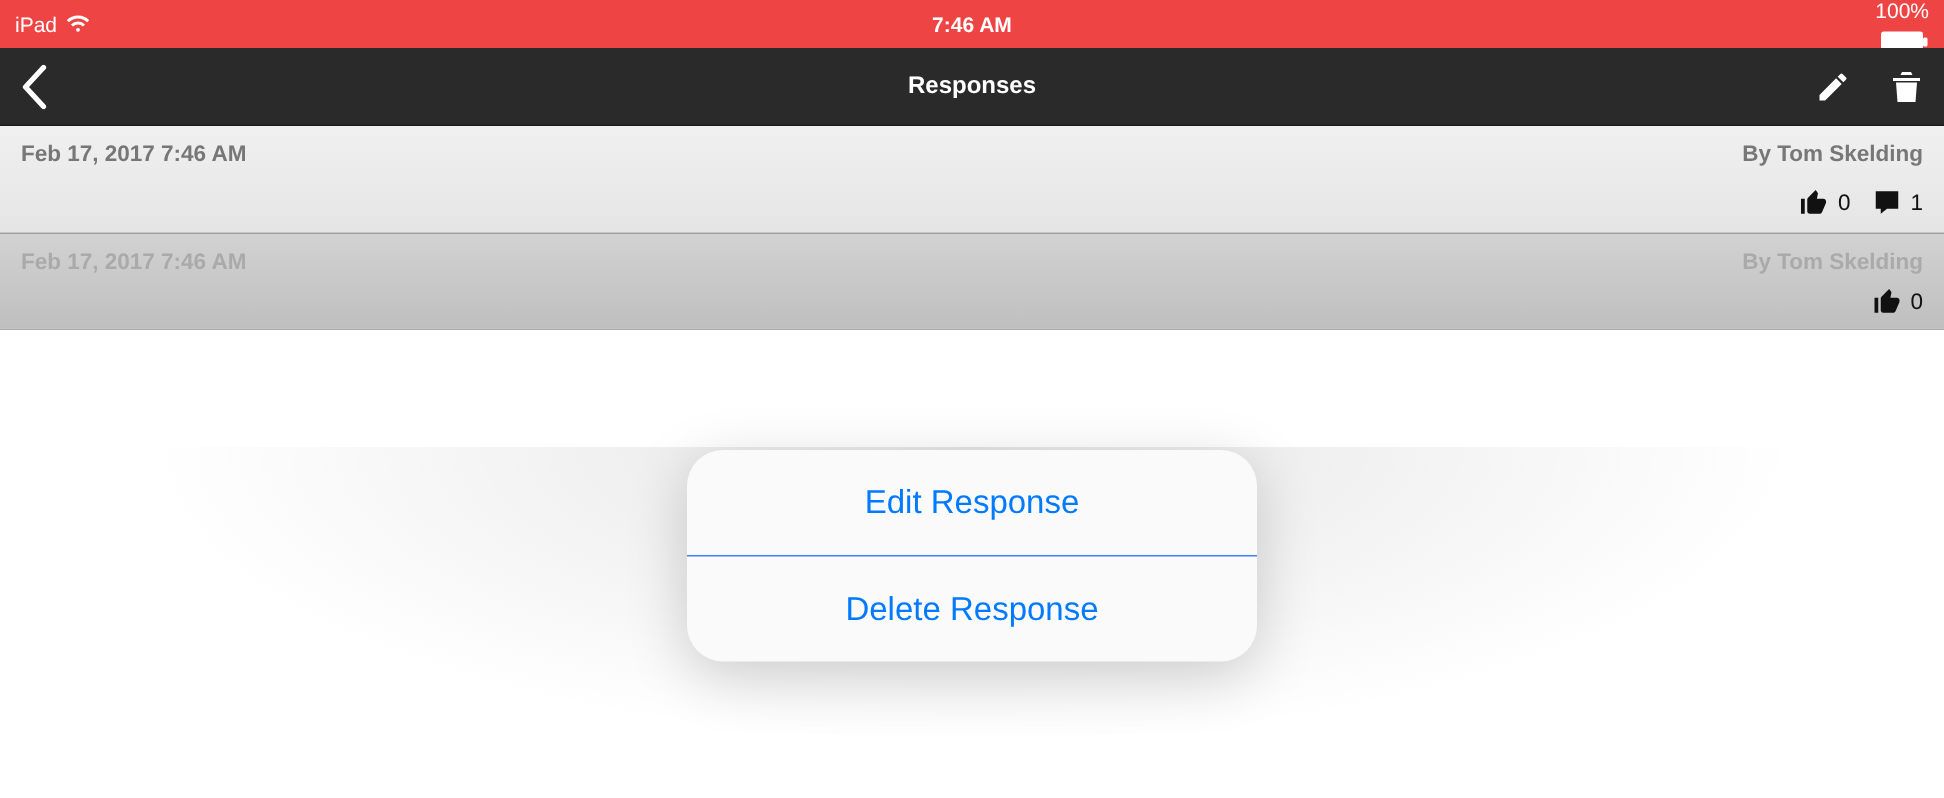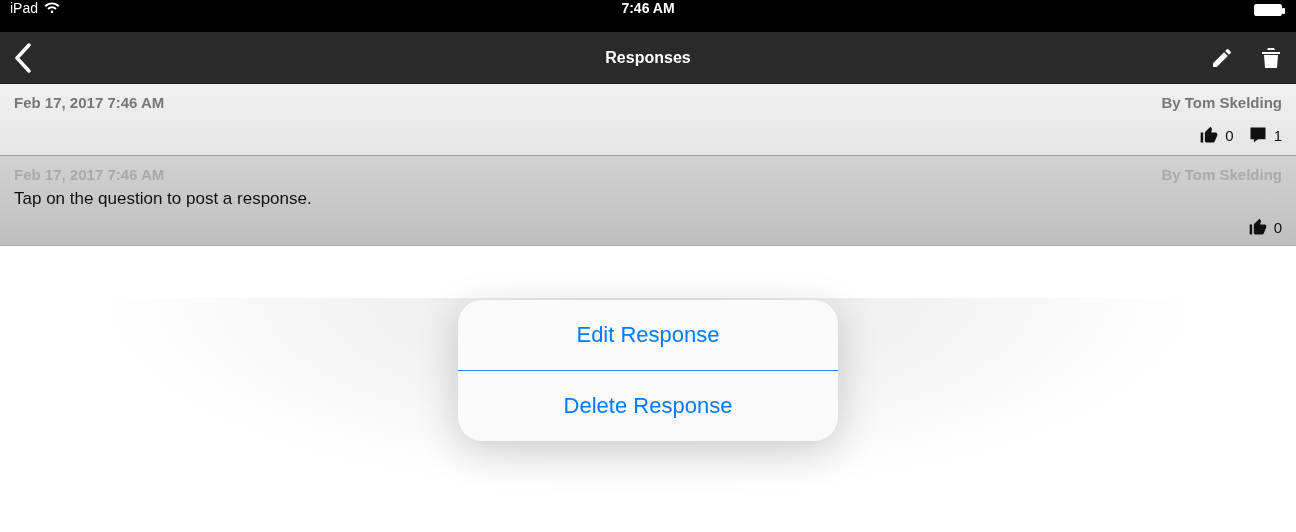--- a/index.html
+++ b/index.html
@@ -1,24 +1,24 @@
 <!DOCTYPE html>
 <html><head>
 <meta charset="utf-8">
 <style>
   * { box-sizing: border-box; margin: 0; padding: 0; font-family: -apple-system, "Helvetica Neue", Arial, sans-serif; }
   html, body { width: 1296px; height: 532px; background: #fff; overflow: hidden; }
 
   
   .statusbar {
     height: 26px;
-    background: #000000;
+    background: #ef4444;
     color: #fff;
     display: flex;
-    align-items: flex-end;
+    align-items: center;
     font-size: 14px;
     padding: 16px 10px;
     position: relative;
   }
   .statusbar .center {
     position: absolute;
     left: 50%;
     transform: translateX(-50%);
     font-weight: 600;
   }
@@ -169,21 +169,20 @@
       <span>1</span>
     </span>
   </div>
 </div>
 
 <div class="response">
   <div class="meta-row">
     <span>Feb 17, 2017 7:46 AM</span>
     <span>By Tom Skelding</span>
   </div>
-  <div class="body-text">Tap on the question to post a response.</div>
   <div class="stats-row">
     <span class="stat">
       <span class="icon">
         <svg width="20" height="20" viewBox="0 0 24 24">
             <path d="M2 21h3V9H2v12zM22 11c0-1.1-.9-2-2-2h-5.3l.8-3.8v-.4c0-.4-.2-.8-.4-1.1L13.7 2 7.6 8.1C7.2 8.5 7 9 7 9.5V19c0 1.1.9 2 2 2h8c.8 0 1.5-.5 1.8-1.2l3-7c.1-.3.2-.5.2-.8v-1z" fill="#111"></path>
           </svg>
       </span>
       <span>0</span>
     </span>
   </div>

